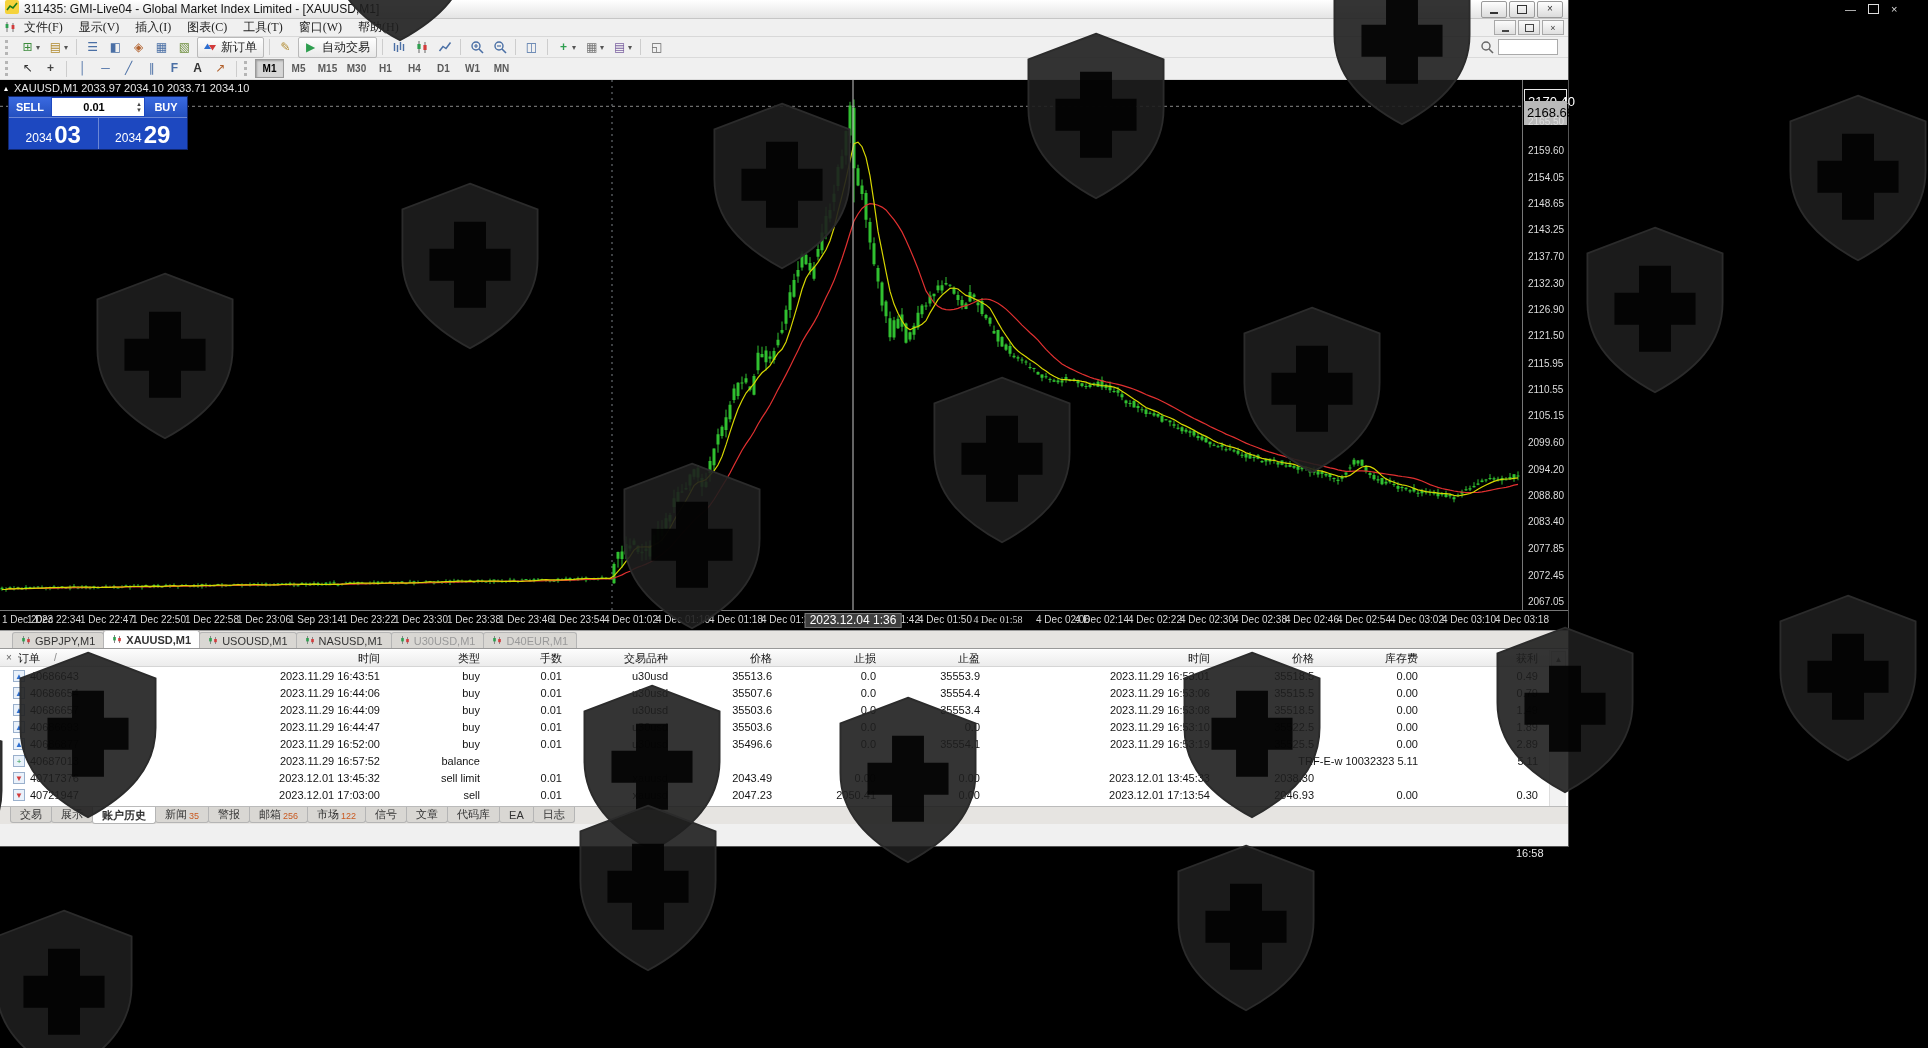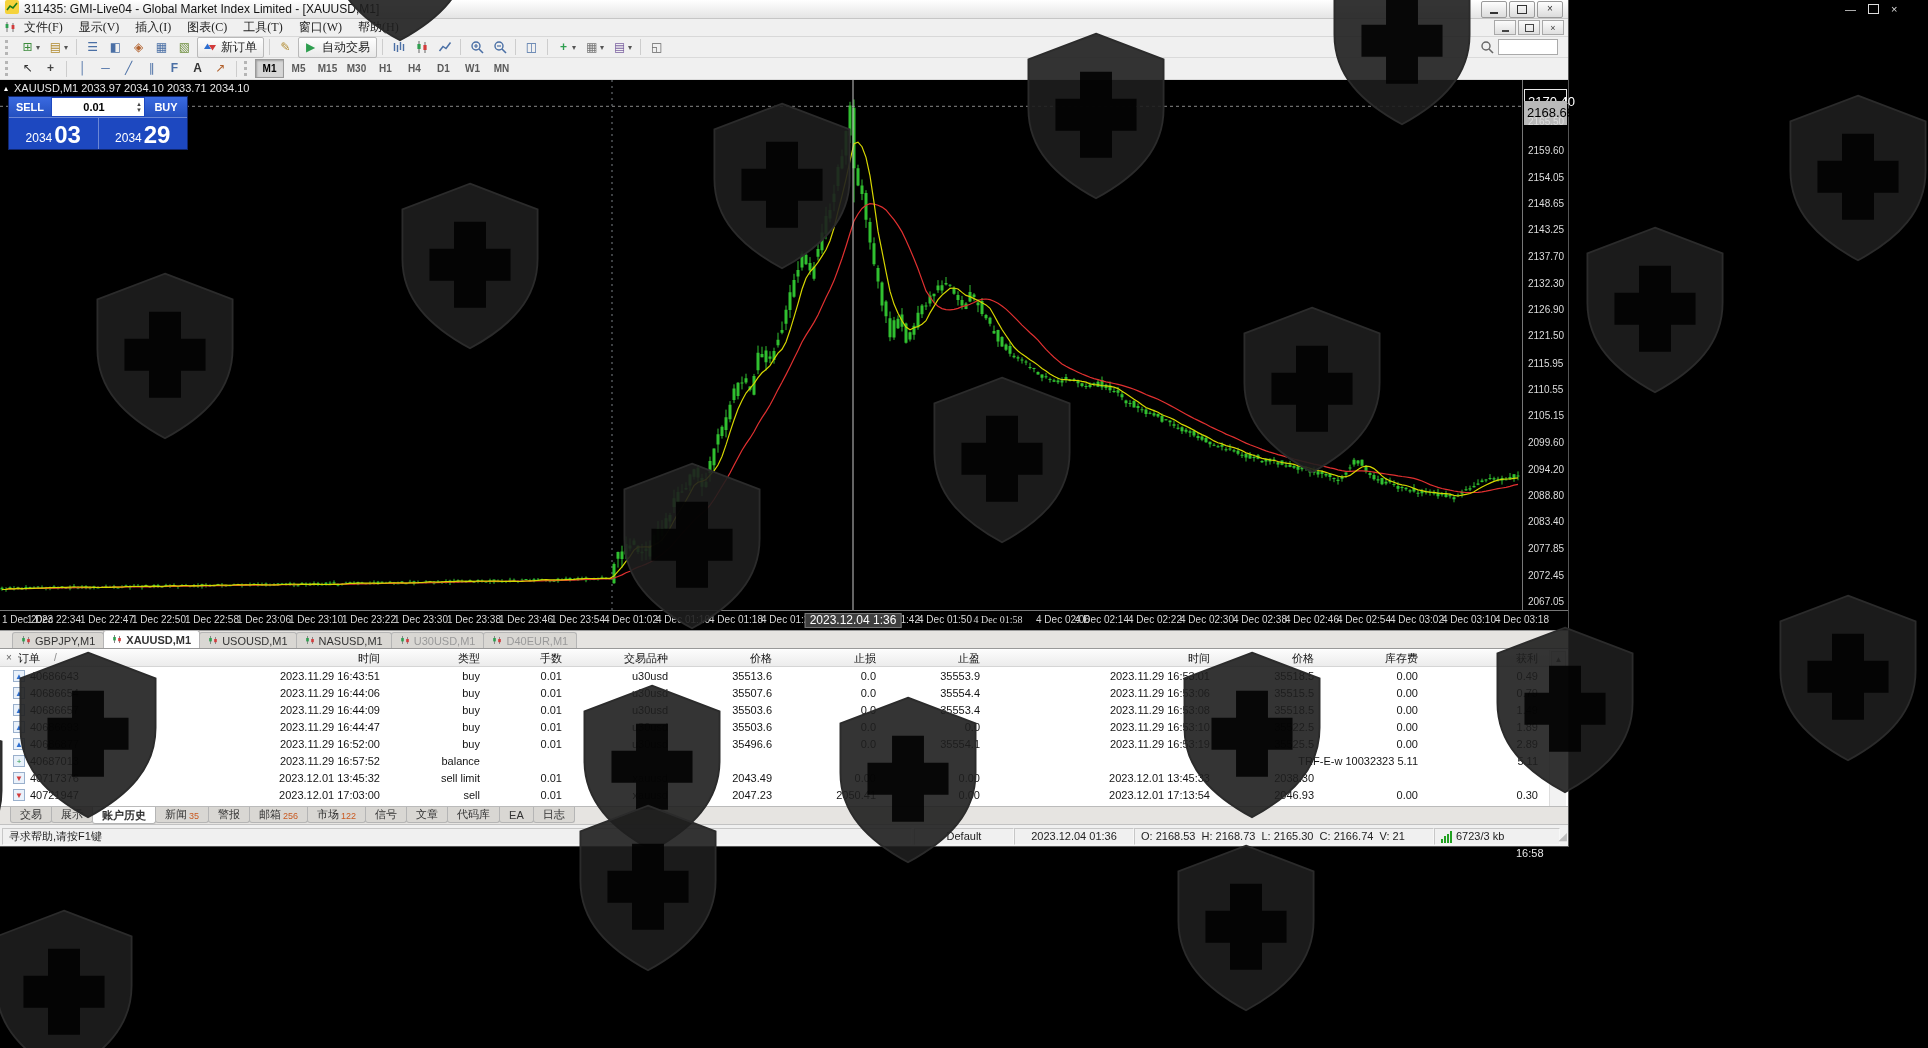--- a/index.html
+++ b/index.html
@@ -386,21 +386,21 @@
           <div class="plabel" style="top: 516px;">2067.05</div>
         </div>
       <div id="time-axis">
 
       <div class="tlab first" style="left: 2px;">1 Dec 2023</div>
           <div class="tlab" style="left: 54px;">1 Dec 22:34</div>
           <div class="tlab" style="left: 107px;">1 Dec 22:47</div>
           <div class="tlab" style="left: 159px;">1 Dec 22:50</div>
           <div class="tlab" style="left: 212px;">1 Dec 22:58</div>
           <div class="tlab" style="left: 264px;">1 Dec 23:06</div>
-          <div class="tlab" style="left: 316px;">1 Dec 23:10</div>
+          <div class="tlab" style="left: 316px;">1 Sep 23:14</div>
           <div class="tlab" style="left: 369px;">1 Dec 23:22</div>
           <div class="tlab" style="left: 421px;">1 Dec 23:30</div>
           <div class="tlab" style="left: 474px;">1 Dec 23:38</div>
           <div class="tlab" style="left: 526px;">1 Dec 23:46</div>
           <div class="tlab" style="left: 578px;">1 Dec 23:54</div>
           <div class="tlab" style="left: 631px;">4 Dec 01:02</div>
           <div class="tlab" style="left: 683px;">4 Dec 01:10</div>
           <div class="tlab" style="left: 736px;">4 Dec 01:18</div>
           <div class="tlab" style="left: 788px;">4 Dec 01:26</div>
           <div class="tlab" style="left: 840px;">4 Dec 01:34</div>
@@ -640,36 +640,20 @@
           <span>代码库</span>
         </div>
         <div class="btab">
           <span>EA</span>
         </div>
         <div class="btab">
           <span>日志</span>
         </div>
       </div>
 
-    <div id="statusbar">
-      <div class="spanel help">寻求帮助,请按F1键</div>
-      <div class="spanel profile">Default</div>
-      <div class="spanel stime">2023.12.04 01:36</div>
-      <div class="spanel sohlc">O: 2168.53  H: 2168.73  L: 2165.30  C: 2166.74  V: 21</div>
-      <div class="spanel straffic">
-        <span class="bars">
-            <i style="height:4px"></i>
-            <i style="height:7px"></i>
-            <i style="height:9px"></i>
-            <i style="height:12px"></i>
-          </span>
-        <span>6723/3 kb</span>
-      </div>
-      <div class="sgrip">◢</div>
-    </div>
   </div>
 
   <div id="bg-controls">
     <span>—</span>
     <span class="bgbox"></span>
     <span>×</span>
   </div>
   <div id="taskbar-clock">16:58</div>
   <div id="wm">
       <div class="shield" style="left: 400px; top: -40px;"><svg width="150" height="172" viewBox="0 0 120 140">

